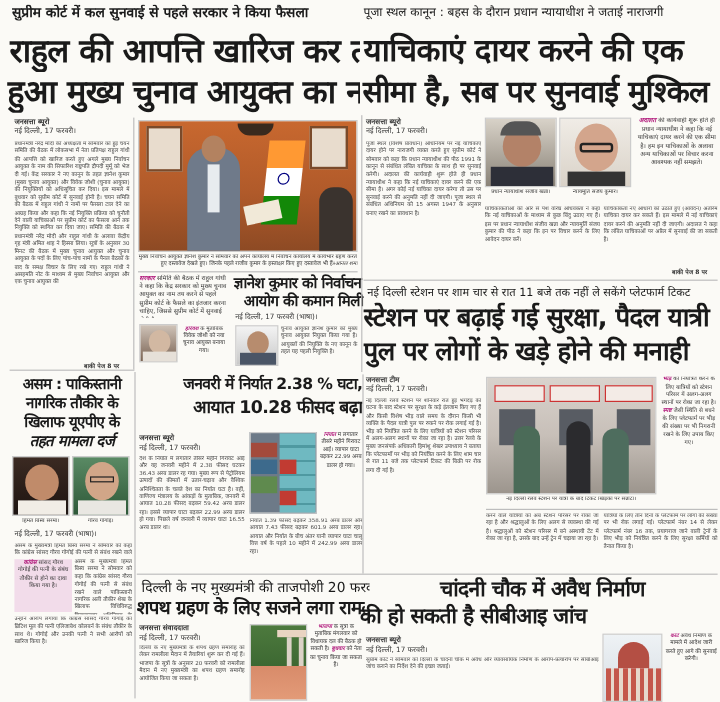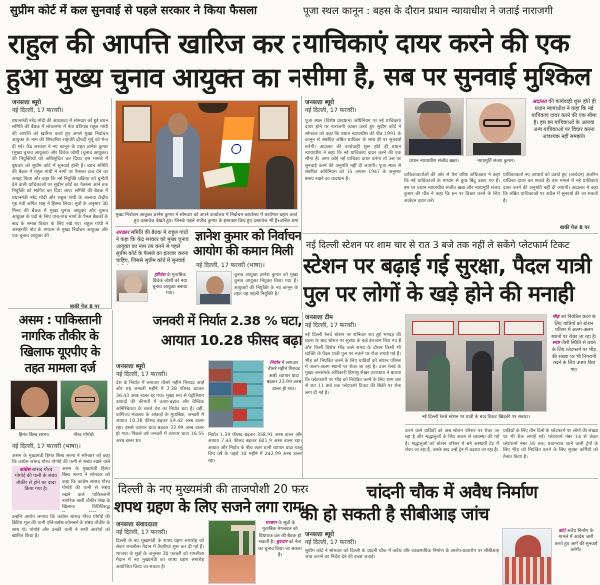--- a/index.html
+++ b/index.html
@@ -55,21 +55,21 @@
 <div class="abs photo" style="left:116px;top:270px;width:32px;height:32px;background:linear-gradient(180deg,#cfc3b8,#7a6353);">
   <div class="abs" style="left:7px;top:4px;width:18px;height:20px;background:#d2b8a2;border-radius:50%;"></div>
   <div class="abs" style="left:2px;top:22px;width:28px;height:12px;background:#e6e0d8;"></div>
 </div>
 <div class="abs side-note" style="left:150px;top:272px;width:40px;height:30px;font-size:4.6px;line-height:6px;">
   <span class="accent">हरिवंश</span>
   <span>के मुताबिक विवेक जोशी को नया चुनाव आयुक्त बनाया गया।</span>
 </div>
 
 <div class="abs hl" style="left:193px;top:228px;width:110px;font-size:12.5px;line-height:15px;text-align:center;">ज्ञानेश कुमार को निर्वाचन</div>
-<div class="abs hl" style="left:193px;top:243px;width:110px;font-size:12.5px;line-height:15px;text-align:left;">आयोग की कमान मिली</div>
+<div class="abs hl" style="left:193px;top:243px;width:110px;font-size:12.5px;line-height:15px;text-align:right;">आयोग की कमान मिली</div>
 <div class="abs byline" style="left:196px;top:261px;width:100px;">नई दिल्ली, 17 फरवरी (भाषा)।</div>
 <div class="abs photo" style="left:196px;top:271px;width:36px;height:34px;background:linear-gradient(180deg,#f3f3f3,#c8c8c8);">
   <div class="abs" style="left:9px;top:4px;width:18px;height:20px;background:#b78c6e;border-radius:50%;"></div>
   <div class="abs" style="left:3px;top:22px;width:30px;height:12px;background:#4a5566;"></div>
 </div>
 <div class="abs body-text" style="left:234px;top:272px;width:64px;height:32px;">चुनाव आयुक्त ज्ञानेश कुमार को मुख्य चुनाव आयुक्त नियुक्त किया गया है। आयुक्तों की नियुक्ति के नए कानून के तहत यह पहली नियुक्ति है।</div>
 
 <div class="abs kicker" style="left:303px;top:4px;width:295px;font-size:10px;">पूजा स्थल कानून : बहस के दौरान प्रधान न्यायाधीश ने जताई नाराजगी</div>
 <div class="abs hl" style="left:303px;top:27px;width:297px;font-size:26px;line-height:32px;">याचिकाएं दायर करने की एक</div>
 <div class="abs hl" style="left:302px;top:61px;width:298px;font-size:25px;line-height:32px;">सीमा है, सब पर सुनवाई मुश्किल</div>
@@ -94,21 +94,21 @@
 <div class="abs side-note" style="left:530px;top:98px;width:68px;height:72px;">
   <span class="accent">अदालत</span>
   <span>की कार्यवाही शुरू होते ही प्रधान न्यायाधीश ने कहा कि नई याचिकाएं दायर करने की एक सीमा है। हम इन याचिकाओं के अलावा अन्य याचिकाओं पर विचार करना आवश्यक नहीं समझते।</span>
 </div>
 
 <div class="abs body-text" style="left:404px;top:172px;width:96px;height:58px;">याचिकाकर्ताओं की ओर से पेश वरिष्ठ अधिवक्ता ने कहा कि नई याचिकाओं के माध्यम से कुछ बिंदु उठाए गए हैं। इस पर प्रधान न्यायाधीश संजीव खन्ना और न्यायमूर्ति संजय कुमार की पीठ ने कहा कि इन पर विचार करने के लिए आवेदन दायर करें।</div>
 <div class="abs body-text" style="left:503px;top:172px;width:95px;height:52px;">याचिकाकर्ता नए आधारों को उठाते हुए (आवेदन) अंतरिम याचिका दायर कर सकते हैं। इस मामले में नई याचिकाएं दायर करने की अनुमति नहीं दी जाएगी। अदालत ने कहा कि लंबित याचिकाओं पर अप्रैल में सुनवाई की जा सकती है।</div>
 <div class="abs byline" style="left:560px;top:223px;width:40px;font-weight:bold;font-size:5px;">बाकी पेज 8 पर</div>
 <div class="abs hrule" style="left:303px;top:233px;width:295px;"></div>
 
-<div class="abs kicker" style="left:306px;top:238px;width:292px;font-size:9.3px;">नई दिल्ली स्टेशन पर शाम चार से रात 3 बजे तक नहीं ले सकेंगे प्लेटफार्म टिकट</div>
+<div class="abs kicker" style="left:306px;top:238px;width:292px;font-size:9.3px;">नई दिल्ली स्टेशन पर शाम चार से रात 11 बजे तक नहीं ले सकेंगे प्लेटफार्म टिकट</div>
 <div class="abs hl" style="left:303px;top:252px;width:297px;font-size:21.5px;line-height:28px;">स्टेशन पर बढ़ाई गई सुरक्षा, पैदल यात्री</div>
 <div class="abs hl" style="left:303px;top:280px;width:297px;font-size:21.5px;line-height:28px;">पुल पर लोगों के खड़े होने की मनाही</div>
 
 <div class="abs byline" style="left:305px;top:313px;width:95px;font-weight:bold;">जनसत्ता टीम</div>
 <div class="abs byline" style="left:305px;top:321px;width:95px;">नई दिल्ली, 17 फरवरी।</div>
 <div class="abs body-text" style="left:305px;top:332px;width:96px;height:138px;">नई दिल्ली रेलवे स्टेशन पर शनिवार रात हुई भगदड़ की घटना के बाद स्टेशन पर सुरक्षा के कड़े इंतजाम किए गए हैं और किसी विशेष भीड़ वाले समय के दौरान किसी भी व्यक्ति के पैदल यात्री पुल पर रुकने पर रोक लगाई गई है। भीड़ को नियंत्रित करने के लिए यात्रियों को स्टेशन परिसर में अलग-अलग स्थानों पर रोका जा रहा है। उत्तर रेलवे के मुख्य जनसंपर्क अधिकारी हिमांशु शेखर उपाध्याय ने बताया कि प्लेटफार्मों पर भीड़ को नियंत्रित करने के लिए शाम चार से रात 11 बजे तक प्लेटफार्म टिकट की बिक्री पर रोक लगा दी गई है।</div>
 
 <div class="abs photo" style="left:405px;top:314px;width:142px;height:98px;background:linear-gradient(180deg,#d9d3cd 0%,#c7bfb8 50%,#9c958d 100%);">
   <div class="abs" style="left:6px;top:6px;width:42px;height:14px;background:#f3ebe6;border:1px solid #c33;"></div>
   <div class="abs" style="left:52px;top:6px;width:42px;height:14px;background:#f3ebe6;border:1px solid #c33;"></div>
@@ -130,21 +130,21 @@
   <span>जैसी स्थिति से बचने के लिए प्लेटफार्म पर भीड़ की संख्या पर भी निगरानी रखने के लिए उपाय किए गए।</span>
 </div>
 <div class="abs hrule" style="left:405px;top:424px;width:193px;"></div>
 <div class="abs body-text" style="left:405px;top:428px;width:94px;height:42px;">करने वाले यात्रियों को अब स्टेशन परिसर पर रोका जा रहा है और श्रद्धालुओं के लिए अलग से व्यवस्था की गई है। श्रद्धालुओं को स्टेशन परिसर में बने अस्थायी टेंट में रोका जा रहा है, उसके बाद उन्हें ट्रेन में चढ़ाया जा रहा है।</div>
 <div class="abs body-text" style="left:503px;top:428px;width:95px;height:42px;">यात्रियों के लिए तीन दिनों के प्लेटफार्म पर लोगों की संख्या पर भी रोक लगाई गई। प्लेटफार्म नंबर 14 से लेकर प्लेटफार्म नंबर 16 तक, प्रयागराज जाने वाली ट्रेनों के लिए भीड़ को नियंत्रित करने के लिए सुरक्षा कर्मियों को तैनात किया है।</div>
 
 <div class="abs hrule" style="left:8px;top:308px;width:104px;"></div>
 <div class="abs hl" style="left:8px;top:312px;width:104px;font-size:12.5px;line-height:16px;text-align:center;">असम : पाकिस्तानी</div>
 <div class="abs hl" style="left:8px;top:328px;width:104px;font-size:12.5px;line-height:16px;text-align:center;">नागरिक तौकीर के</div>
 <div class="abs hl" style="left:8px;top:344px;width:104px;font-size:12.5px;line-height:16px;text-align:center;">खिलाफ यूएपीए के</div>
-<div class="abs hl" style="left:8px;top:360px;width:104px;font-size:12.5px;line-height:16px;text-align:center;">तहत मामला दर्ज</div>
+<div class="abs hl" style="left:8px;top:360px;width:104px;font-size:12.5px;line-height:16px;text-align:center;font-style:italic;">तहत मामला दर्ज</div>
 
 <div class="abs photo" style="left:10px;top:380px;width:48px;height:50px;background:linear-gradient(180deg,#3b2a22,#1d1411);">
   <div class="abs" style="left:10px;top:6px;width:28px;height:30px;background:#c08b6a;border-radius:50%;"></div>
   <div class="abs" style="left:4px;top:36px;width:40px;height:14px;background:#f1ede6;"></div>
 </div>
 <div class="abs photo" style="left:60px;top:380px;width:48px;height:50px;background:linear-gradient(180deg,#5a8a64,#2e5838);">
   <div class="abs" style="left:10px;top:4px;width:28px;height:32px;background:#d1a688;border-radius:50%;"></div>
   <div class="abs" style="left:14px;top:16px;width:20px;height:5px;border:1px solid #222;"></div>
   <div class="abs" style="left:4px;top:36px;width:40px;height:14px;background:#e9e7e2;"></div>
 </div>

